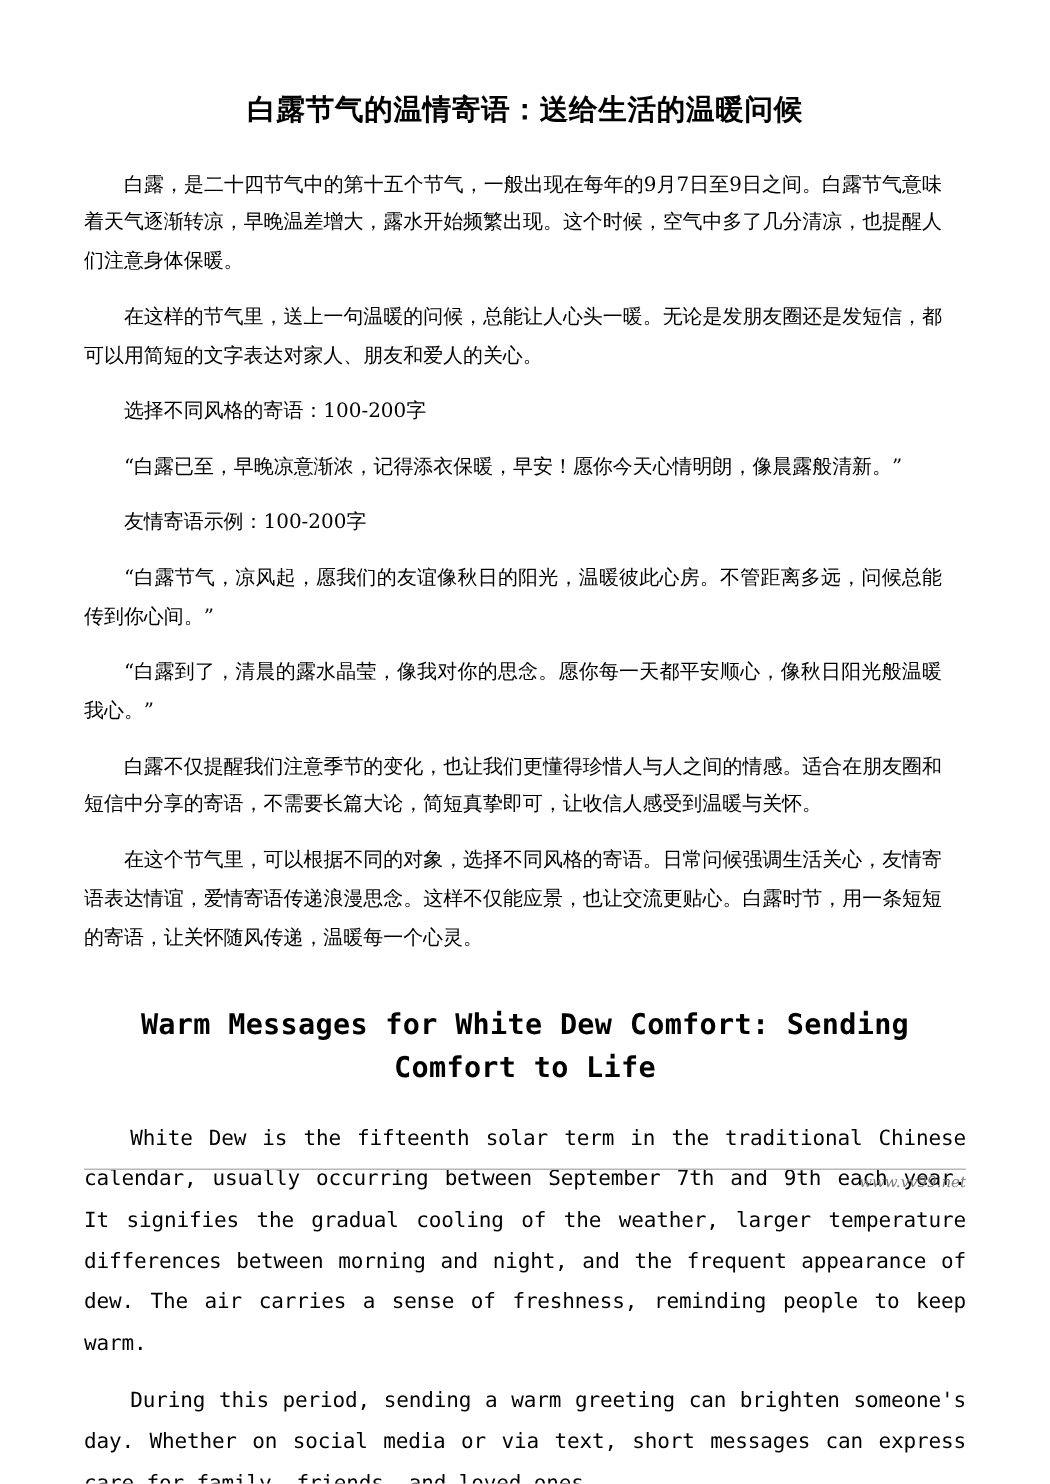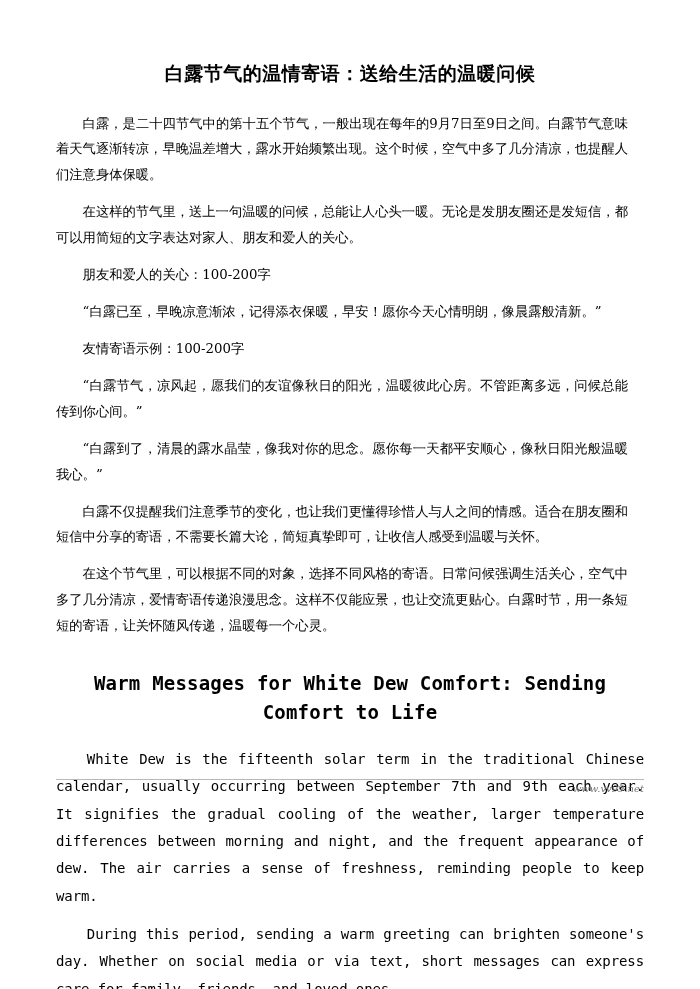--- a/index.html
+++ b/index.html
@@ -93,27 +93,27 @@
 </style>
 </head>
 <body>
 
 <div class="page">
 
   <h1 class="doc-title">白露节气的温情寄语：送给生活的温暖问候</h1>
 
   <p class="cn">白露，是二十四节气中的第十五个节气，一般出现在每年的9月7日至9日之间。白露节气意味着天气逐渐转凉，早晚温差增大，露水开始频繁出现。这个时候，空气中多了几分清凉，也提醒人们注意身体保暖。</p>
   <p class="cn">在这样的节气里，送上一句温暖的问候，总能让人心头一暖。无论是发朋友圈还是发短信，都可以用简短的文字表达对家人、朋友和爱人的关心。</p>
-  <p class="cn noindent">朋友和爱人的关心：100-200字</p>
+  <p class="cn noindent">选择不同风格的寄语：100-200字</p>
   <p class="cn">“白露已至，早晚凉意渐浓，记得添衣保暖，早安！愿你今天心情明朗，像晨露般清新。”</p>
   <p class="cn noindent">友情寄语示例：100-200字</p>
   <p class="cn">“白露节气，凉风起，愿我们的友谊像秋日的阳光，温暖彼此心房。不管距离多远，问候总能传到你心间。”</p>
   <p class="cn">“白露到了，清晨的露水晶莹，像我对你的思念。愿你每一天都平安顺心，像秋日阳光般温暖我心。”</p>
   <p class="cn">白露不仅提醒我们注意季节的变化，也让我们更懂得珍惜人与人之间的情感。适合在朋友圈和短信中分享的寄语，不需要长篇大论，简短真挚即可，让收信人感受到温暖与关怀。</p>
-  <p class="cn">在这个节气里，可以根据不同的对象，选择不同风格的寄语。日常问候强调生活关心，空气中多了几分清凉，爱情寄语传递浪漫思念。这样不仅能应景，也让交流更贴心。白露时节，用一条短短的寄语，让关怀随风传递，温暖每一个心灵。</p>
+  <p class="cn">在这个节气里，可以根据不同的对象，选择不同风格的寄语。日常问候强调生活关心，友情寄语表达情谊，爱情寄语传递浪漫思念。这样不仅能应景，也让交流更贴心。白露时节，用一条短短的寄语，让关怀随风传递，温暖每一个心灵。</p>
 
   <h2 class="en-title">Warm Messages for White Dew Comfort: Sending Comfort to Life</h2>
 
   <p class="en">White Dew is the fifteenth solar term in the traditional Chinese calendar, usually occurring between September 7th and 9th each year. It signifies the gradual cooling of the weather, larger temperature differences between morning and night, and the frequent appearance of dew. The air carries a sense of freshness, reminding people to keep warm.</p>
   <p class="en">During this period, sending a warm greeting can brighten someone's day. Whether on social media or via text, short messages can express care for family, friends, and loved ones.</p>
 
 
   <div class="footer-rule"></div>
   <div class="footer-text">www.vv99.net</div>
 

